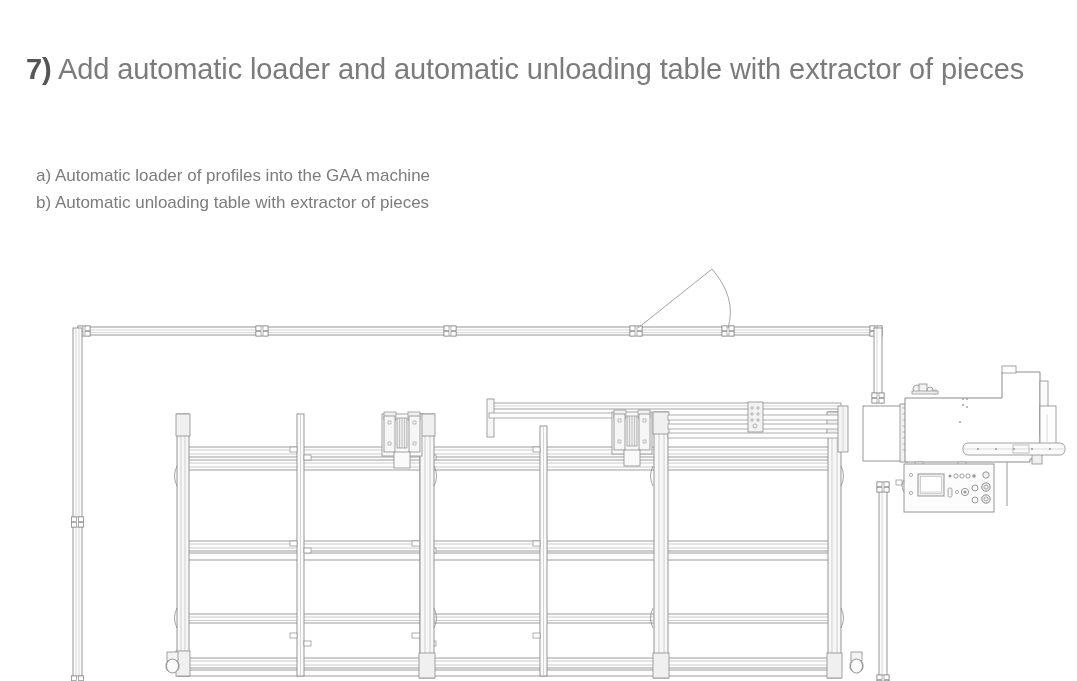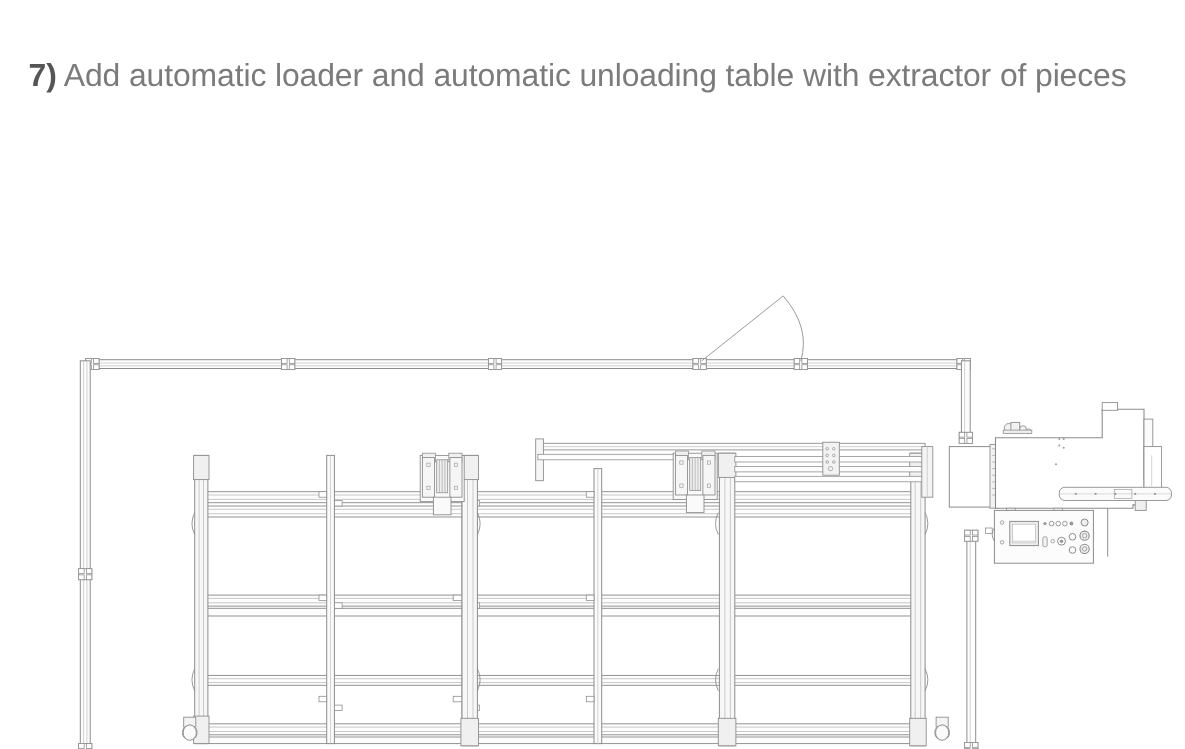--- a/index.html
+++ b/index.html
@@ -69,20 +69,24 @@
 </head>
 <body>
 
 <div class="slide">
 
   <div class="title-block">
     <span class="title-num">7)</span>
     <span>Add automatic loader and automatic unloading table with extractor of pieces</span>
   </div>
 
+  <div class="bullets">
+    <div class="bullet-line">a) Automatic loader of profiles into the GAA machine</div>
+    <div class="bullet-line">b) Automatic unloading table with extractor of pieces</div>
+  </div>
 
   <svg class="drawing" viewBox="0 0 1077 681" width="1077" height="681" xmlns="http://www.w3.org/2000/svg">
     <defs>
       <g id="bracket">
         <rect x="-6" y="-5" width="12" height="10" fill="#ffffff" stroke="#8c8c8c" stroke-width="0.8"></rect>
         <rect x="-6" y="-5" width="5" height="4.4" fill="#ffffff" stroke="#8c8c8c" stroke-width="0.7"></rect>
         <rect x="1" y="-5" width="5" height="4.4" fill="#ffffff" stroke="#8c8c8c" stroke-width="0.7"></rect>
         <rect x="-6" y="0.6" width="5" height="4.4" fill="#ffffff" stroke="#8c8c8c" stroke-width="0.7"></rect>
         <rect x="1" y="0.6" width="5" height="4.4" fill="#ffffff" stroke="#8c8c8c" stroke-width="0.7"></rect>
       </g>

